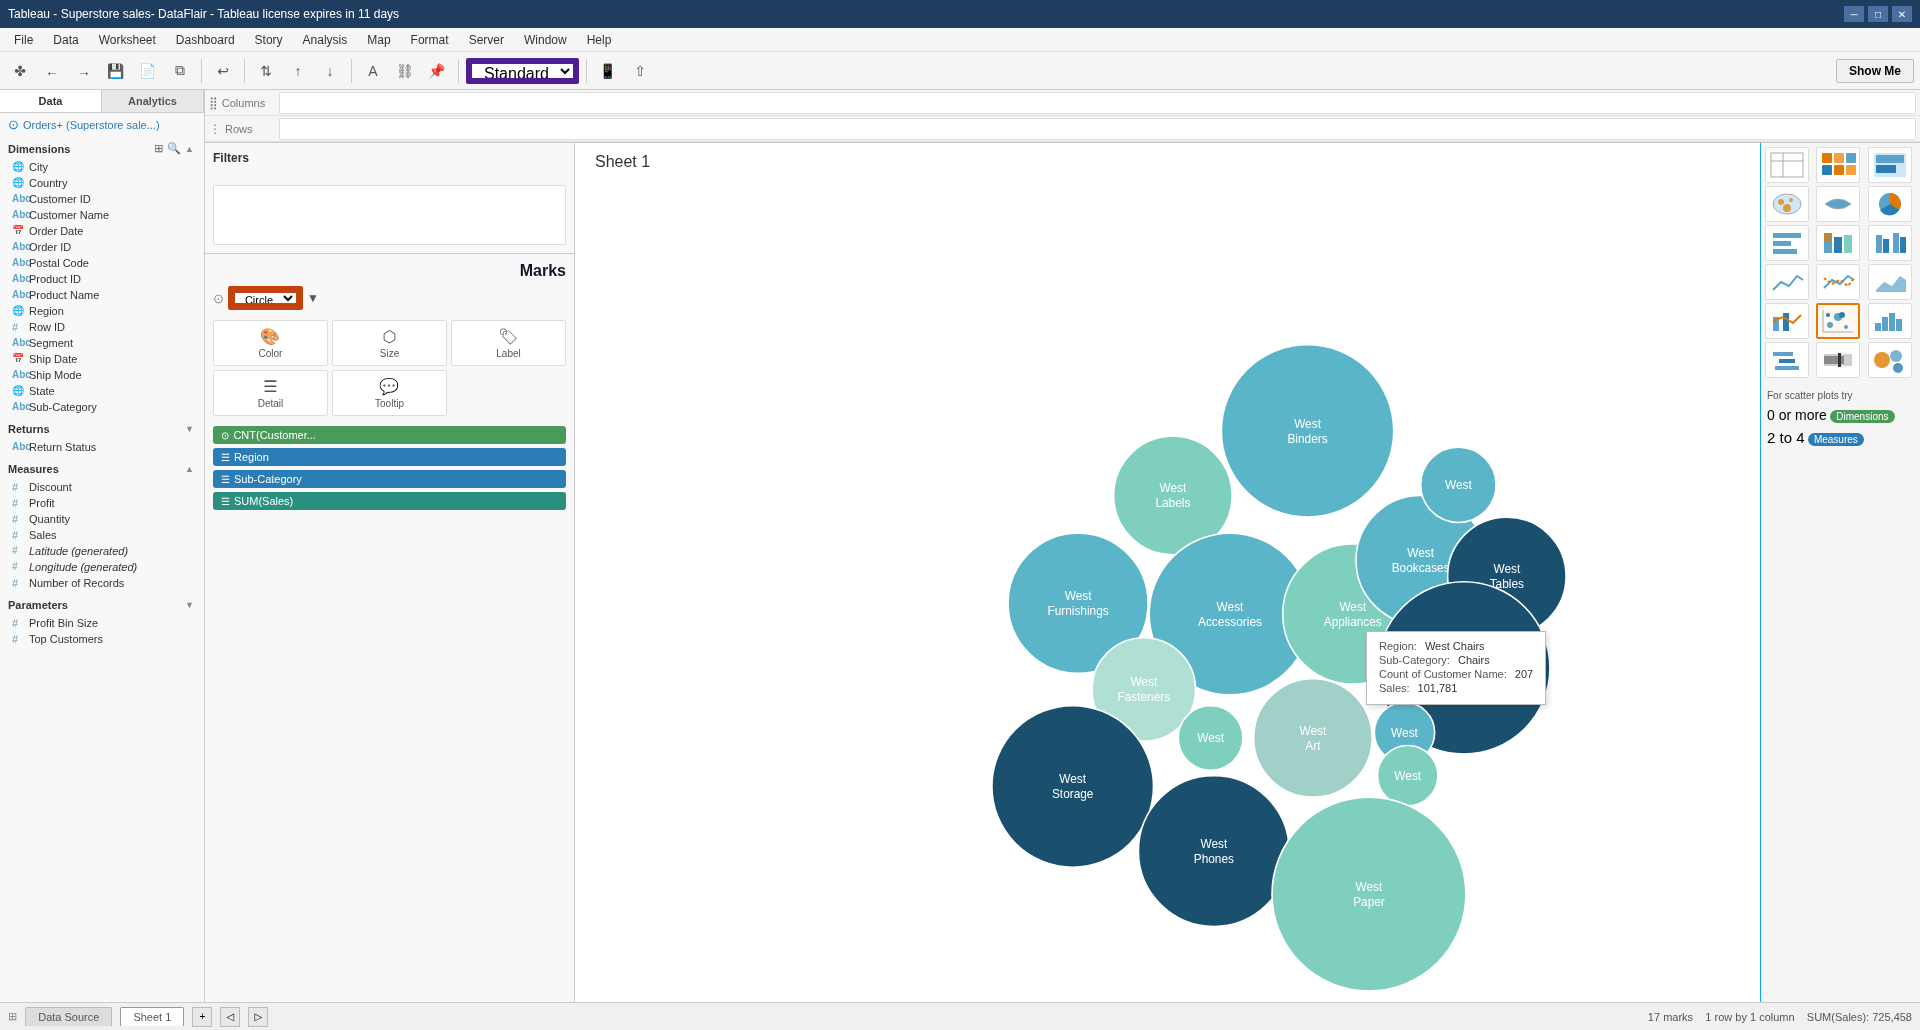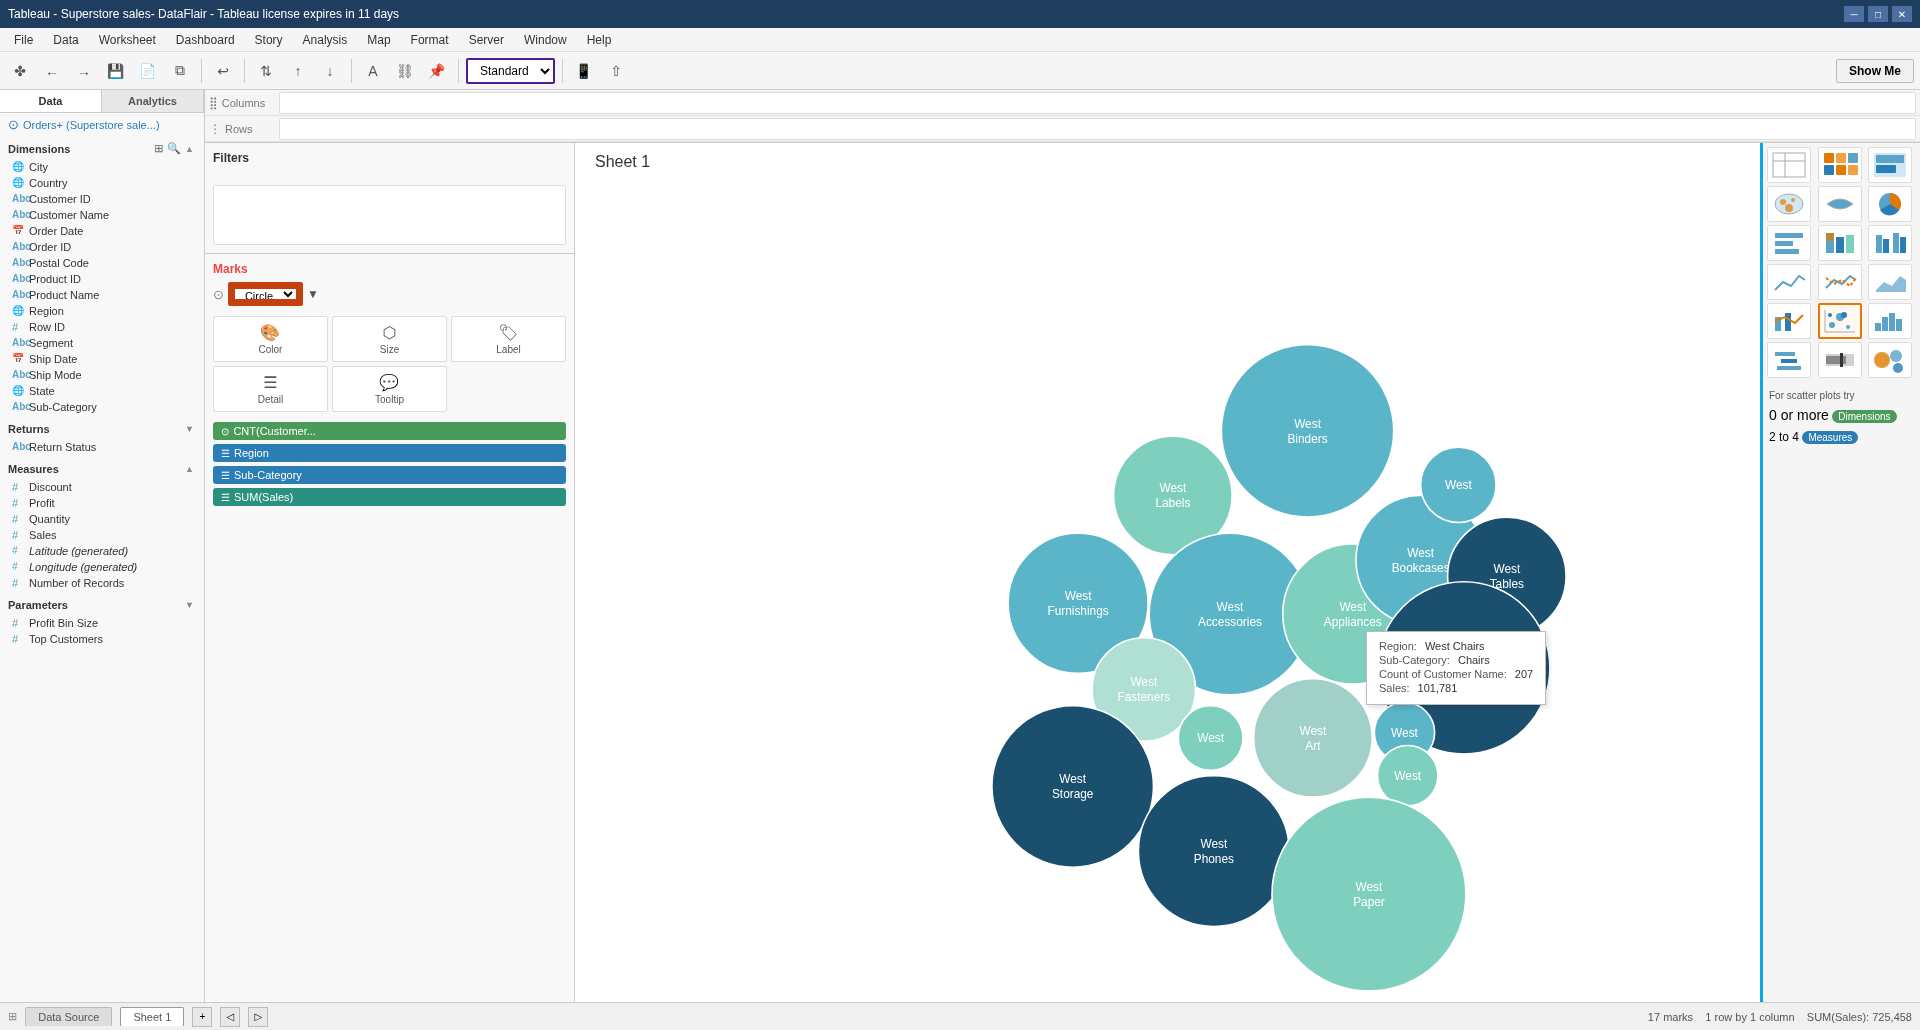--- a/index.html
+++ b/index.html
@@ -12,21 +12,21 @@
     #title-bar .win-btn { width: 20px; height: 16px; background: #4a6fa0; border: none; color: white; font-size: 10px; cursor: pointer; display: flex; align-items: center; justify-content: center; }
 
     
     #menu-bar { background: #f5f5f5; height: 24px; display: flex; align-items: center; padding: 0 4px; border-bottom: 1px solid #ddd; }
     .menu-item { padding: 2px 10px; cursor: pointer; font-size: 12px; color: #333; }
 
     
     #toolbar { background: #f5f5f5; height: 38px; display: flex; align-items: center; padding: 0 6px; border-bottom: 1px solid #ccc; gap: 4px; }
     .toolbar-btn { width: 28px; height: 28px; background: none; border: 1px solid transparent; cursor: pointer; display: flex; align-items: center; justify-content: center; font-size: 14px; color: #555; border-radius: 2px; }
     .toolbar-sep { width: 1px; height: 24px; background: #ccc; margin: 0 3px; }
-    .toolbar-dropdown { height: 26px; padding: 0 8px; border: 2px solid #4c1d95; background: white; cursor: pointer; font-size: 12px; border-radius: 2px; }
+    .toolbar-dropdown { height: 26px; padding: 0 8px; border: 6px solid #4c1d95; background: white; cursor: pointer; font-size: 16px; border-radius: 2px; }
     .show-me-btn { margin-left: auto; background: #f0f0f0; border: 1px solid #bbb; padding: 4px 12px; cursor: pointer; font-size: 12px; font-weight: bold; border-radius: 2px; }
 
     
     #main { display: flex; height: calc(1030px - 28px - 24px - 38px - 28px); }
 
     
     #left-panel { width: 205px; background: #f8f8f8; border-right: 1px solid #ccc; display: flex; flex-direction: column; overflow: hidden; }
     #data-tabs { display: flex; border-bottom: 1px solid #ccc; }
     .data-tab { flex: 1; padding: 5px 8px; font-size: 11px; font-weight: bold; cursor: pointer; text-align: center; background: #e8e8e8; border-right: 1px solid #ccc; color: #555; }
     .data-tab.active { background: white; color: #333; }
@@ -57,21 +57,21 @@
 
     
     #worksheet-body { flex: 1; display: flex; }
     #filters-marks { width: 370px; border-right: 1px solid #ccc; background: #f8f8f8; display: flex; flex-direction: column; }
 
     #filters-section { padding: 8px; border-bottom: 1px solid #ccc; }
     #filters-section h3 { font-size: 12px; font-weight: bold; margin-bottom: 20px; color: #333; }
     #filters-box { background: white; border: 1px solid #ddd; height: 60px; border-radius: 2px; }
 
     #marks-section { padding: 8px; }
-    #marks-section h3 { font-size: 12px; font-weight: bold; margin-bottom: 6px; color: #ef4444; }
+    #marks-section h3 { font-size: 16px; font-weight: bold; margin-bottom: 6px; color: #0f172a; text-align: right; }
     .marks-type-selector { display: flex; align-items: center; gap: 4px; margin-bottom: 10px; }
     .marks-dropdown { height: 24px; border: 7px solid #c2410c; background: white; font-size: 11px; padding: 0 6px; border-radius: 2px; cursor: pointer; }
     .marks-dropdown-arrow { color: #555; }
 
     .marks-grid { display: grid; grid-template-columns: repeat(3, 1fr); gap: 4px; margin-bottom: 10px; }
     .mark-btn { display: flex; flex-direction: column; align-items: center; gap: 2px; padding: 6px 4px; border: 1px solid #ddd; background: white; cursor: pointer; border-radius: 2px; font-size: 10px; color: #555; }
     .mark-icon { font-size: 16px; }
 
     .mark-pill { display: flex; align-items: center; gap: 4px; padding: 3px 8px; margin-bottom: 4px; border-radius: 3px; font-size: 11px; color: white; cursor: pointer; }
     .mark-pill.green { background: #4a9a5a; }
@@ -86,21 +86,21 @@
     
     #bubble-chart { position: absolute; top: 40px; left: 0; right: 0; bottom: 0; }
 
     
     .tooltip-box { position: absolute; background: white; border: 1px solid #bbb; padding: 8px 12px; font-size: 11px; box-shadow: 2px 2px 6px rgba(0,0,0,0.15); z-index: 100; pointer-events: none; }
     .tooltip-row { display: flex; gap: 8px; margin-bottom: 2px; }
     .tooltip-label { color: #555; }
     .tooltip-value { color: #333; font-weight: 500; }
 
     
-    #show-me-panel { width: 160px; background: #f5f5f5; border-left: 3px solid #0ea5e9; padding: 4px; overflow-y: auto; }
+    #show-me-panel { width: 160px; background: #f5f5f5; border-left: 1px solid #0ea5e9; padding: 4px; overflow-y: auto; }
     .show-me-grid { display: grid; grid-template-columns: repeat(3, 1fr); gap: 3px; margin-bottom: 8px; }
     .show-me-item { width: 44px; height: 36px; border: 1px solid #ddd; background: white; cursor: pointer; display: flex; align-items: center; justify-content: center; border-radius: 2px; }
     .show-me-hint { font-size: 10px; color: #555; padding: 4px 2px; }
     .show-me-tag { display: inline-block; background: #4a9a5a; color: white; padding: 1px 6px; border-radius: 8px; font-size: 10px; margin: 2px 0; }
     .show-me-tag.blue { background: #2a7db5; }
 
     
     #bottom-bar { height: 28px; background: #f0f0f0; border-top: 1px solid #ccc; display: flex; align-items: center; padding: 0 8px; gap: 8px; font-size: 11px; color: #555; }
     .sheet-tab { padding: 3px 12px; background: #ddd; border: 1px solid #bbb; border-bottom: none; cursor: pointer; font-size: 11px; border-radius: 2px 2px 0 0; }
     .sheet-tab.active { background: white; border-color: #999; }
@@ -646,21 +646,21 @@
         </div>
 
         <div class="show-me-hint">
           <span>For scatter plots try</span>
         </div>
         <div style="padding: 2px 2px;">
           <span style="font-size:14px;">0 or more</span>
           <span class="show-me-tag">Dimensions</span>
         </div>
         <div style="padding: 2px 2px;">
-          <span style="font-size:12px;margin-top:20px;">2 to 4</span>
+          <span style="font-size:15px;margin-top:20px;">2 to 4</span>
           <span class="show-me-tag blue">Measures</span>
         </div>
       </div>
     </div>
   </div>
 </div>
 
 <div id="bottom-bar">
   <span style="font-size:11px; color:#888;">⊞</span>
   <div class="sheet-tab">Data Source</div>

